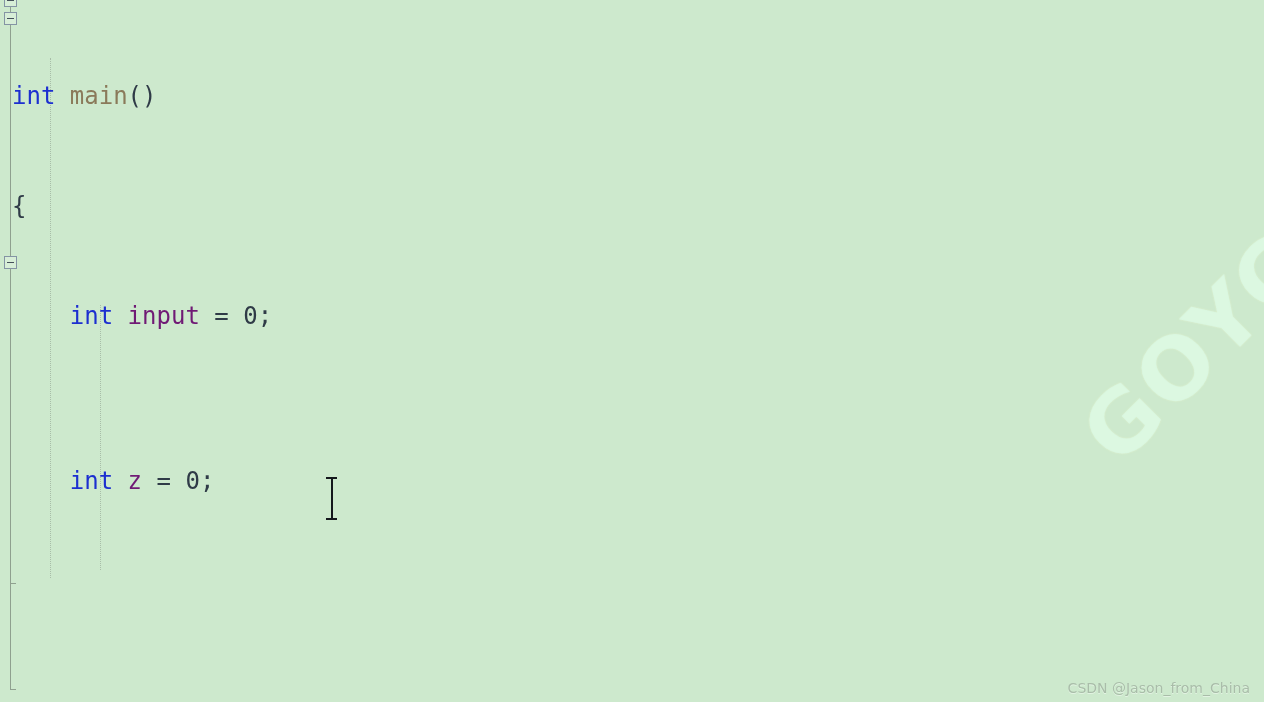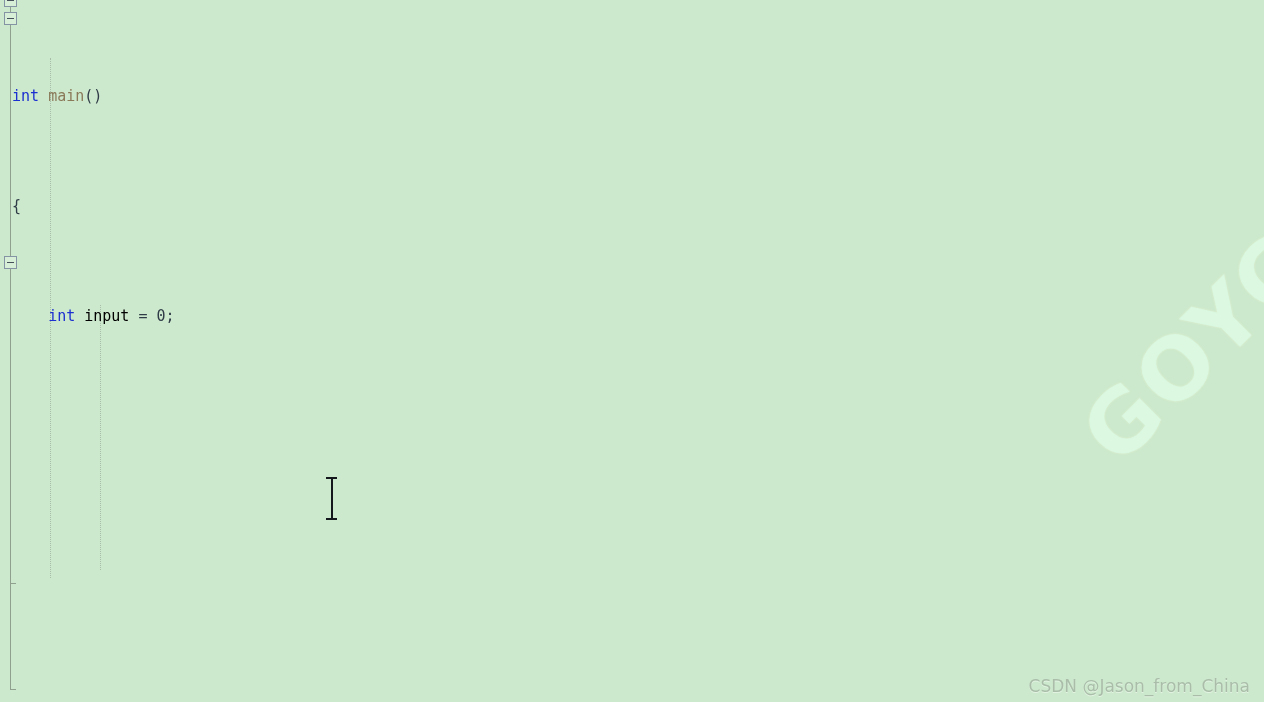--- a/index.html
+++ b/index.html
@@ -77,35 +77,35 @@
     position: absolute;
     width: 1px;
     border-left: 1px dotted #a8bda8;
   }
 
   
   #code {
     position: absolute;
     left: 0; top: 0;
     width: 1264px; height: 702px;
-    font-size: 15px;
+    font-size: 24px;
     line-height: 27.5px;
     white-space: pre;
     color: #2f3b47;
   }
   .line {
     position: relative;
     height: 27.5px;
     padding-left: 12px;
     white-space: pre;
   }
 
   
   .kw-type   { color: #1c2fd0; }          
-  .ident     { color: #000000; margin-top: 21px; }          
+  .ident     { color: #701a75; margin-top: 21px; }          
   .func      { color: #8a7a5a; }          
   .num       { color: #2f3b47; }
   .punc      { color: #2f3b47; }
   .plain     { color: #2f3b47; }
 
   
   #mouse-cursor {
     position: absolute;
     left: 326px; top: 476px;
     width: 11px; height: 46px;
@@ -123,21 +123,21 @@
     background: #14181c;
   }
   #mouse-cursor .cap-t { top: 1px; }
   #mouse-cursor .cap-b { top: 42px; }
 
   
   #csdn-watermark {
     position: absolute;
     right: 14px; bottom: 6px;
     font-family: "DejaVu Sans", "Liberation Sans", sans-serif;
-    font-size: 17px;
+    font-size: 14px;
     color: #a9bda9;
     text-shadow: 0 1px 0 #e2f3e2;
     pointer-events: none;
   }
 </style>
 </head>
 <body>
 
 <div id="editor">
 
@@ -158,20 +158,21 @@
   <div id="code">
 
     <div class="line"><span class="kw-type">int</span><span class="plain"> </span><span class="func">main</span><span class="punc">()</span></div>
 
     <div class="line"><span class="punc">{</span></div>
 
     <div class="line">    <span class="kw-type">int</span><span> </span><span class="ident">input</span><span class="punc"> = </span><span class="num">0</span><span class="punc">;</span></div>
 
 
 
+    <div class="line">    <span class="kw-type">int</span><span> </span><span class="ident">z</span><span class="punc"> = </span><span class="num">0</span><span class="punc">;</span></div>
 
     
 
     
 
     
 
     
 
     

